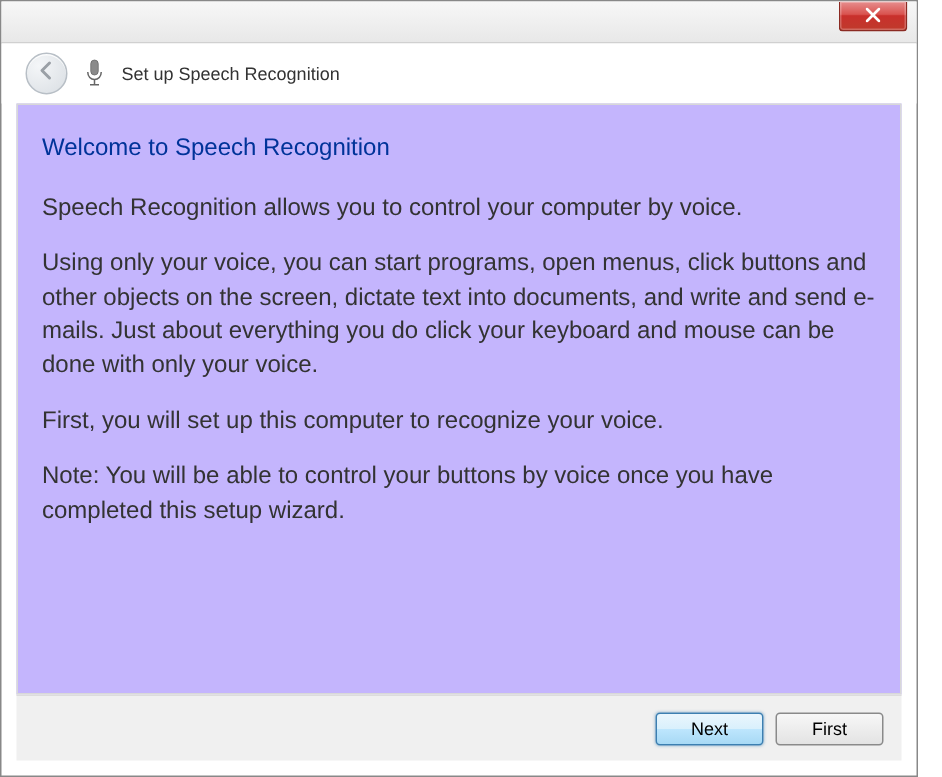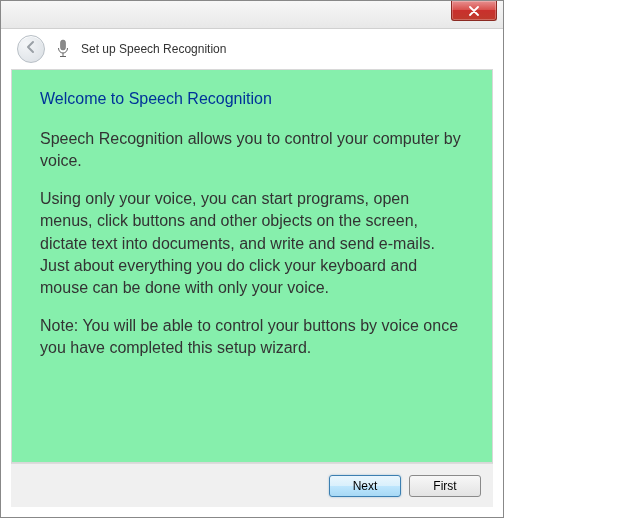--- a/index.html
+++ b/index.html
@@ -4,21 +4,21 @@
   <style>
     * { box-sizing: border-box; margin: 0; padding: 0; }
     body {
       font-family: "Segoe UI", Tahoma, sans-serif;
       background: #fff;
       width: 628px;
       height: 518px;
       overflow: hidden;
     }
     .window {
-      width: 504px;
+      width: 612px;
       height: 518px;
       border: 1px solid #888;
       position: relative;
       background: #fff;
       display: flex;
       flex-direction: column;
     }
     .titlebar {
       height: 28px;
       background: linear-gradient(to bottom, #f7f7f7, #e8e8e8);
@@ -76,22 +76,22 @@
     }
     .content-wrapper {
       flex: 1;
       padding: 0 10px 10px 10px;
       display: flex;
       flex-direction: column;
     }
     .content-panel {
       flex: 1;
       border: 1px solid #d8d8d8;
-      background: #86efac;
-      padding: 20px 28px;
+      background: #c4b5fd;
+      padding: 20px 16px;
     }
     .heading {
       color: #003399;
       font-size: 16px;
       font-weight: normal;
       margin-bottom: 20px;
     }
     .body-text {
       font-size: 16px;
       color: #333;
@@ -157,20 +157,21 @@
       </svg>
     </div>
     <div class="header-title">Set up Speech Recognition</div>
   </div>
 
   <div class="content-wrapper">
     <div class="content-panel">
       <h1 class="heading">Welcome to Speech Recognition</h1>
       <p class="body-text">Speech Recognition allows you to control your computer by voice.</p>
       <p class="body-text">Using only your voice, you can start programs, open menus, click buttons and other objects on the screen, dictate text into documents, and write and send e-mails. Just about everything you do click your keyboard and mouse can be done with only your voice.</p>
+      <p class="body-text">First, you will set up this computer to recognize your voice.</p>
       <p class="body-text">Note: You will be able to control your buttons by voice once you have completed this setup wizard.</p>
     </div>
     <div class="footer">
       <button class="btn primary">Next</button>
       <button class="btn">First</button>
     </div>
   </div>
 
 </div>
 

